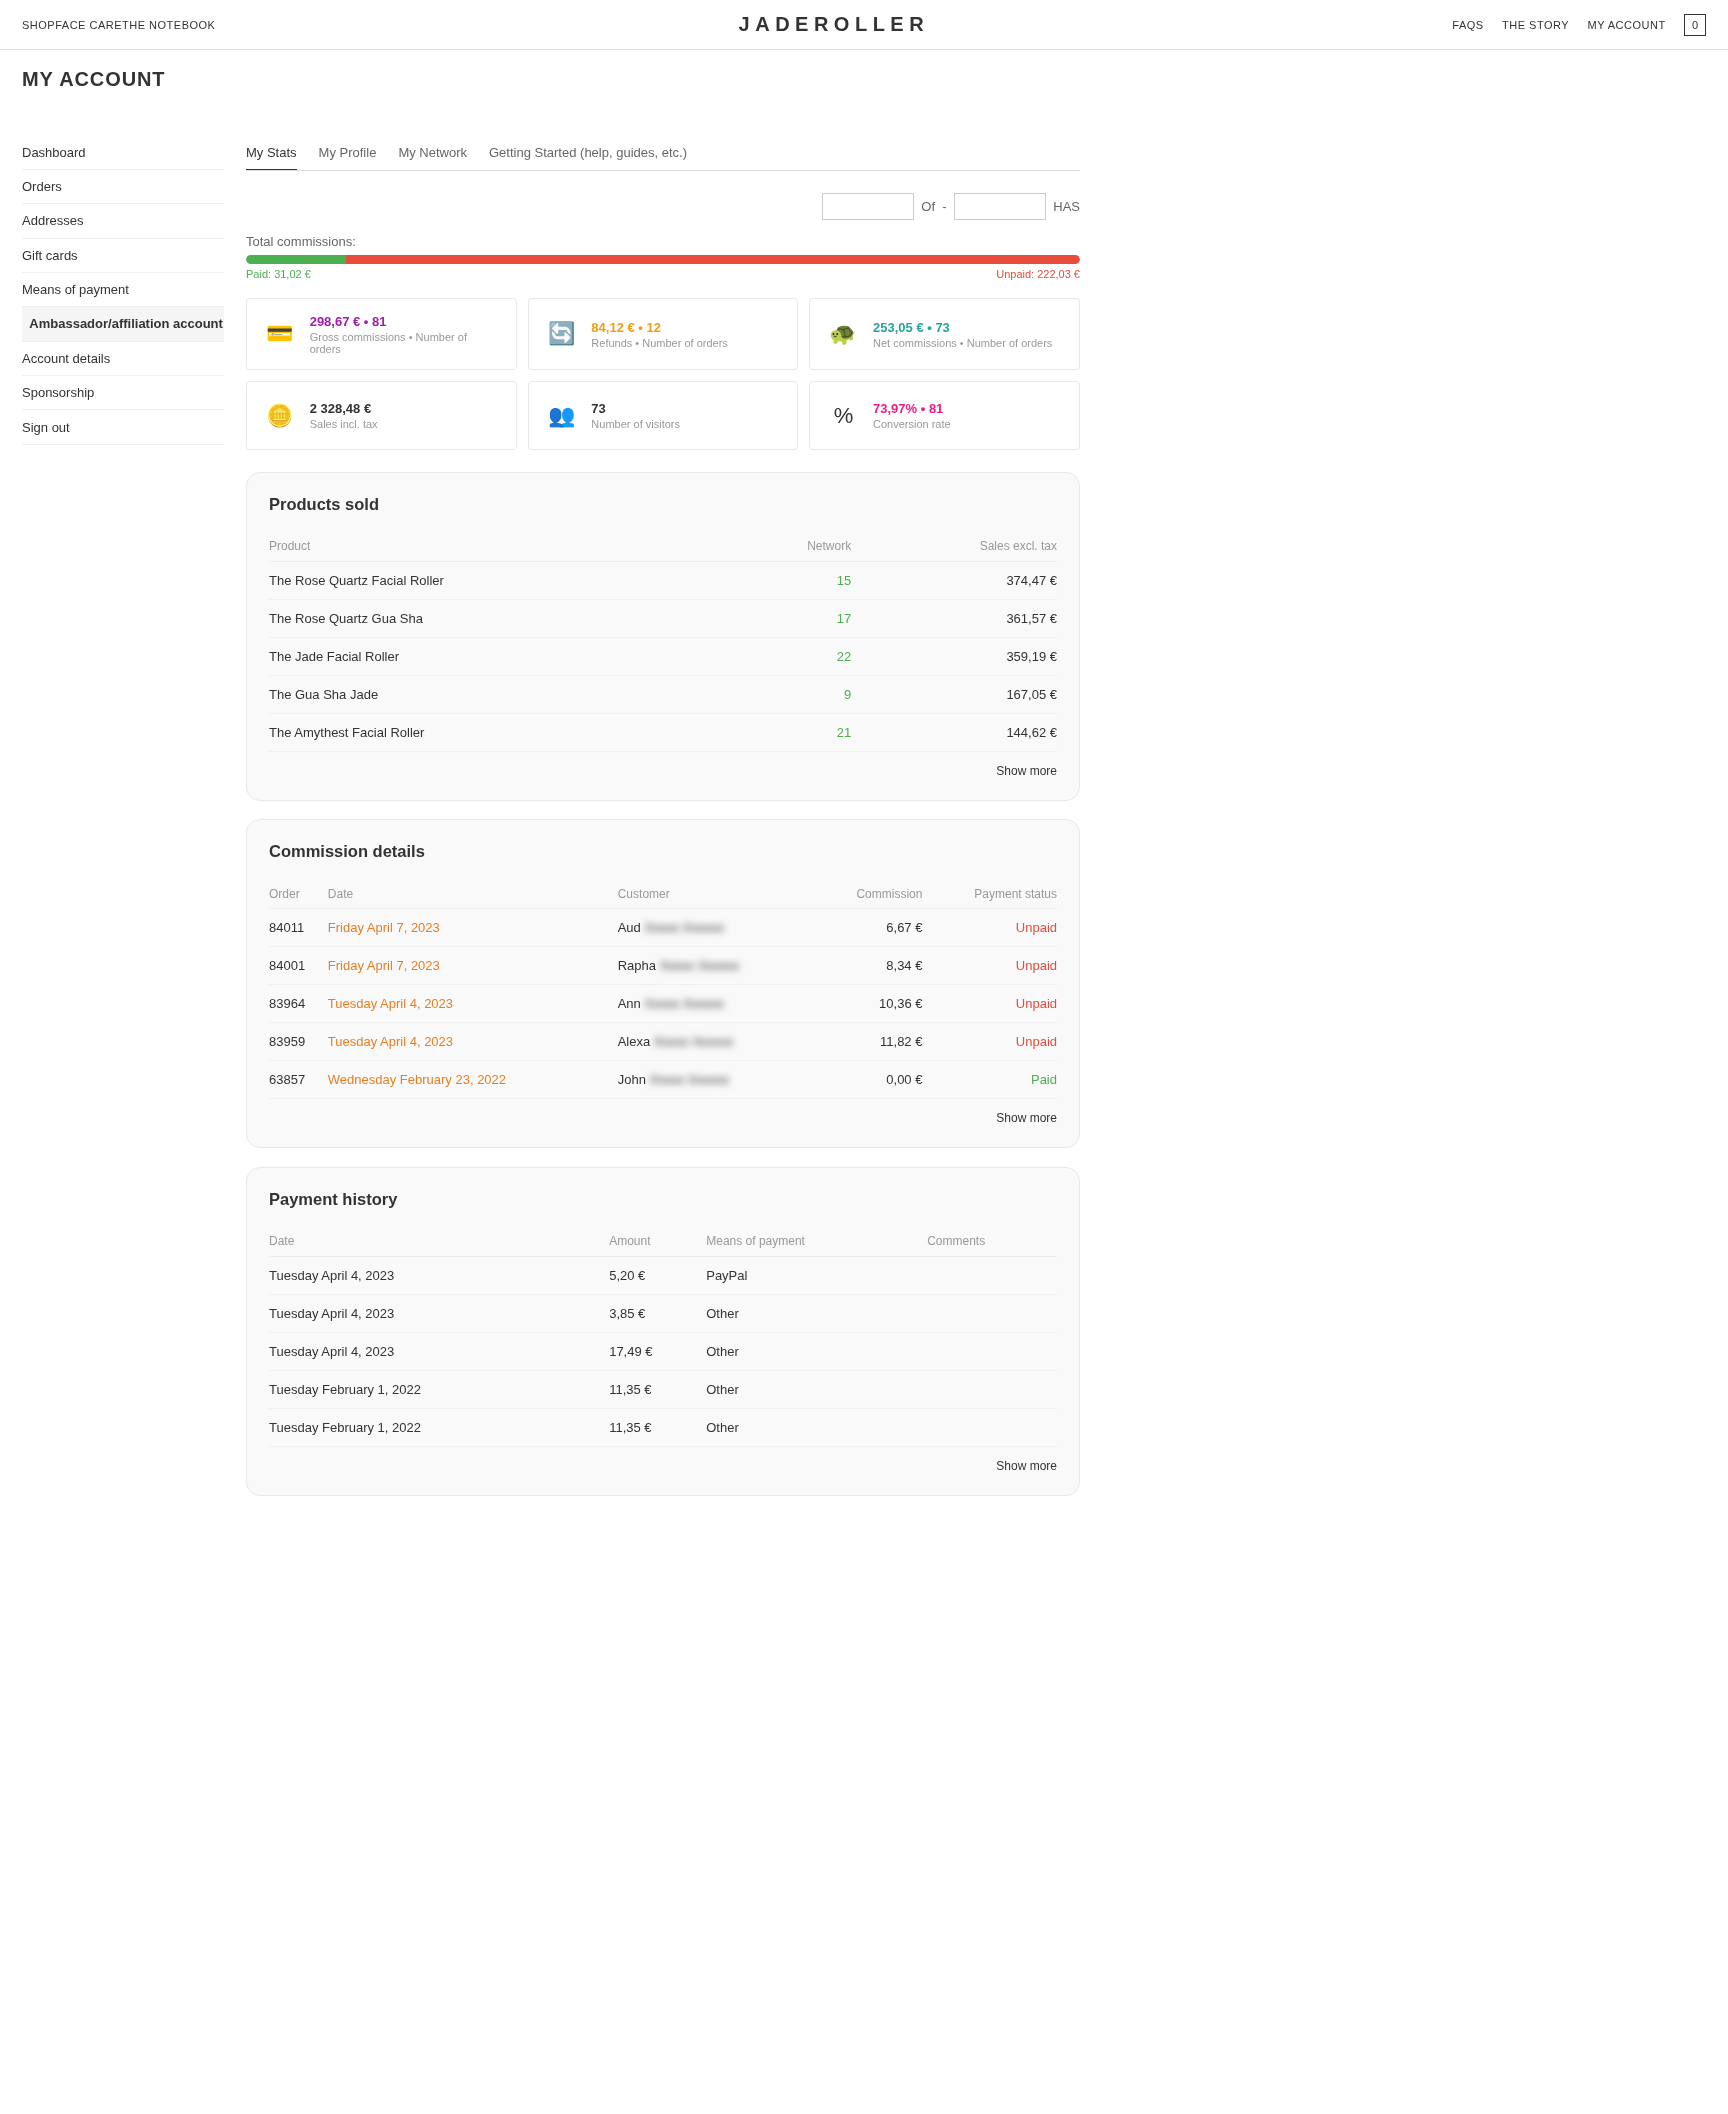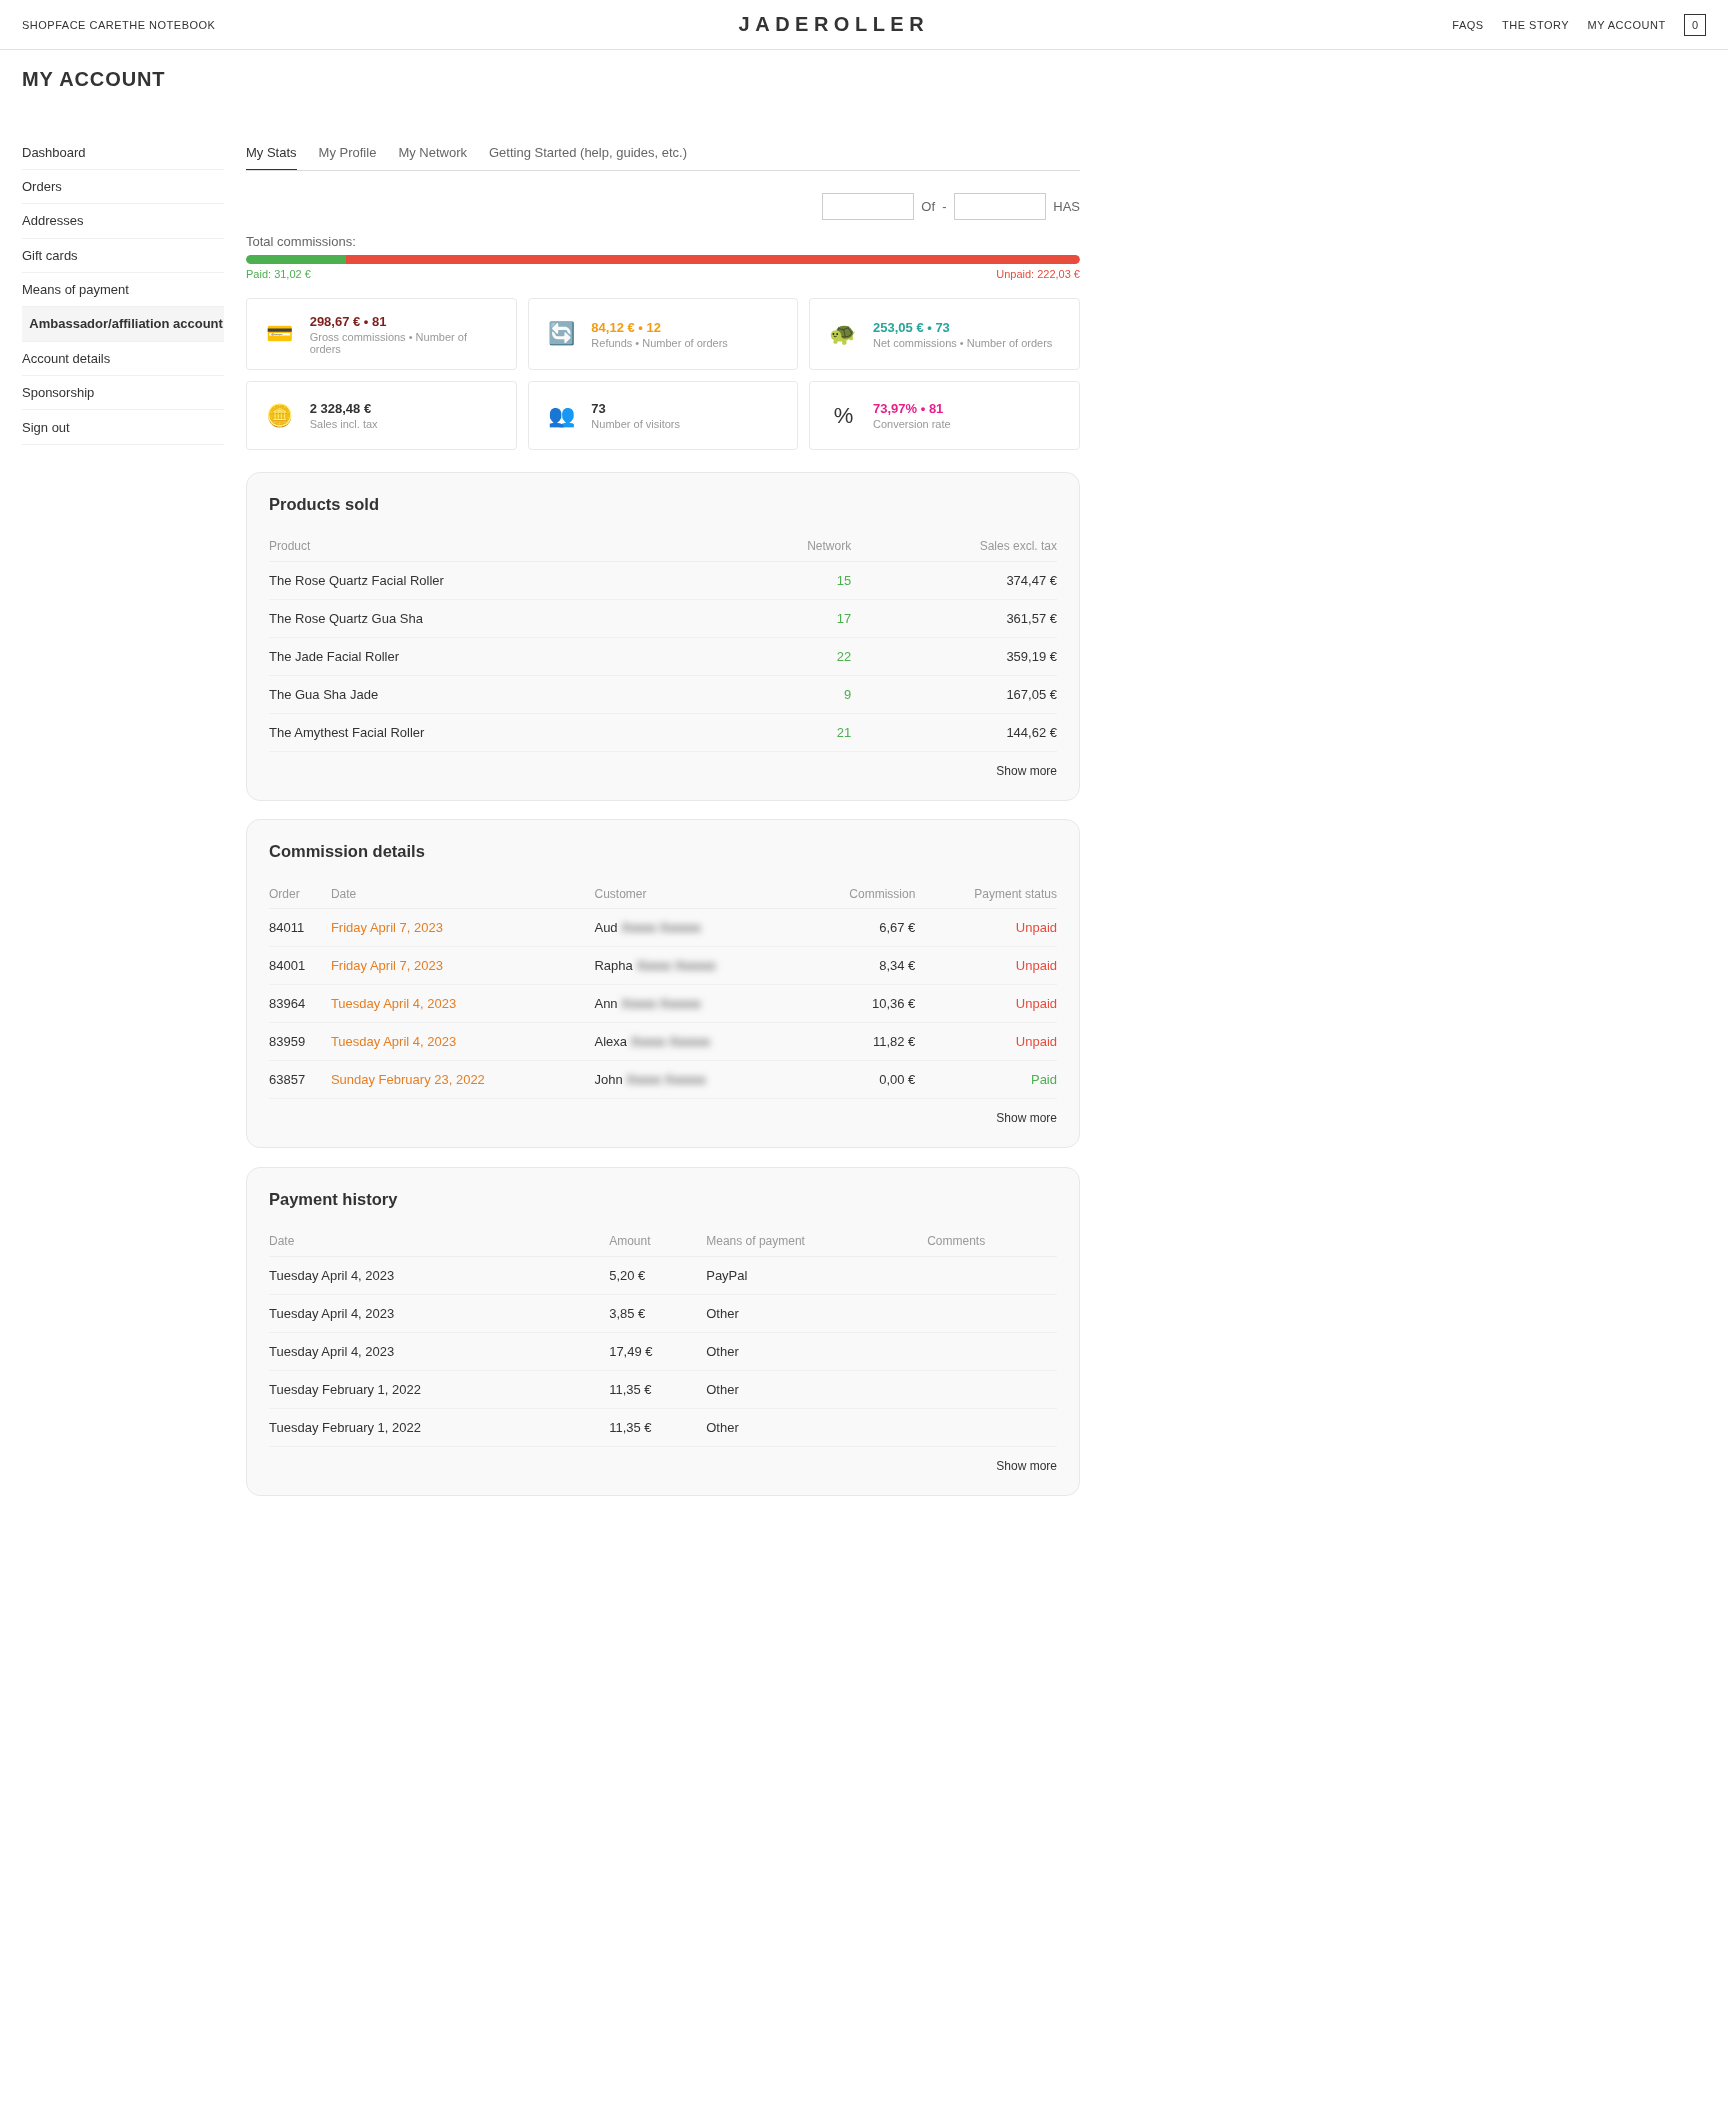--- a/index.html
+++ b/index.html
@@ -50,21 +50,21 @@
     .progress-bar-unpaid { height: 100%; background: #e74c3c; border-radius: 0 4.6px 4.6px 0; position: absolute; right: 0; top: 0; }
     .commission-values { display: flex; justify-content: space-between; margin-top: 3.7px; font-size: 11px; }
     .paid-label { color: #4caf50; }
     .unpaid-label { color: #e74c3c; }
 
     
     .stats-grid { display: grid; grid-template-columns: repeat(3, 1fr); gap: 11px; margin-bottom: 22px; }
     .stat-card { background: #fff; border: 0.9px solid #e8e8e8; border-radius: 3.7px; padding: 14.7px; display: flex; align-items: center; gap: 11px; }
     .stat-icon { font-size: 22px; width: 37px; height: 37px; display: flex; align-items: center; justify-content: center; }
     .stat-value { font-size: 13px; font-weight: bold; }
-    .stat-value.green { color: #7f1d1d; }
+    .stat-value.green { color: #a21caf; }
     .stat-value.orange { color: #f39c12; }
     .stat-value.blue-green { color: #26a69a; }
     .stat-value.pink { color: #e91e8c; }
     .stat-label { font-size: 11px; color: #999; margin-top: 1.8px; }
 
     
     .section-box { background: #f9f9f9; border: 0.9px solid #e8e8e8; border-radius: 14px; padding: 22px; margin-bottom: 18.4px; }
     .section-title { font-size: 16.5px; font-weight: bold; margin-bottom: 18.4px; color: #333; }
 
     
@@ -297,21 +297,21 @@
   </tr>
             <tr>
     <td>83959</td>
     <td class="date">Tuesday April 4, 2023</td>
     <td>Alexa<span class="blurred"> Xxxxx Xxxxxx</span></td>
     <td class="right">11,82 €</td>
     <td class="unpaid">Unpaid</td>
   </tr>
             <tr>
     <td>63857</td>
-    <td class="date">Sunday February 23, 2022</td>
+    <td class="date">Wednesday February 23, 2022</td>
     <td>John<span class="blurred"> Xxxxx Xxxxxx</span></td>
     <td class="right">0,00 €</td>
     <td class="paid-status">Paid</td>
   </tr>
           </tbody>
       </table>
       <div class="show-more">
         <a>Show more</a>
       </div>
     </div>

